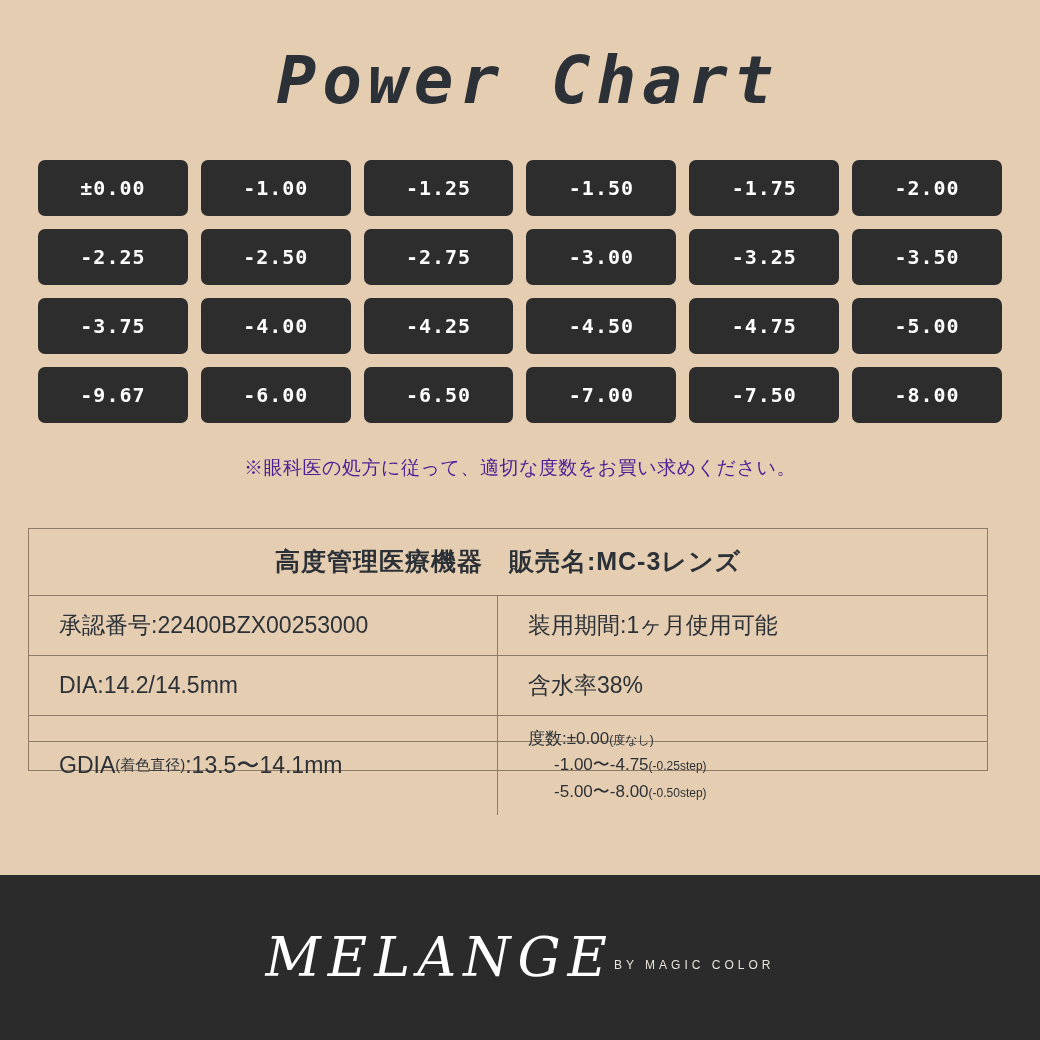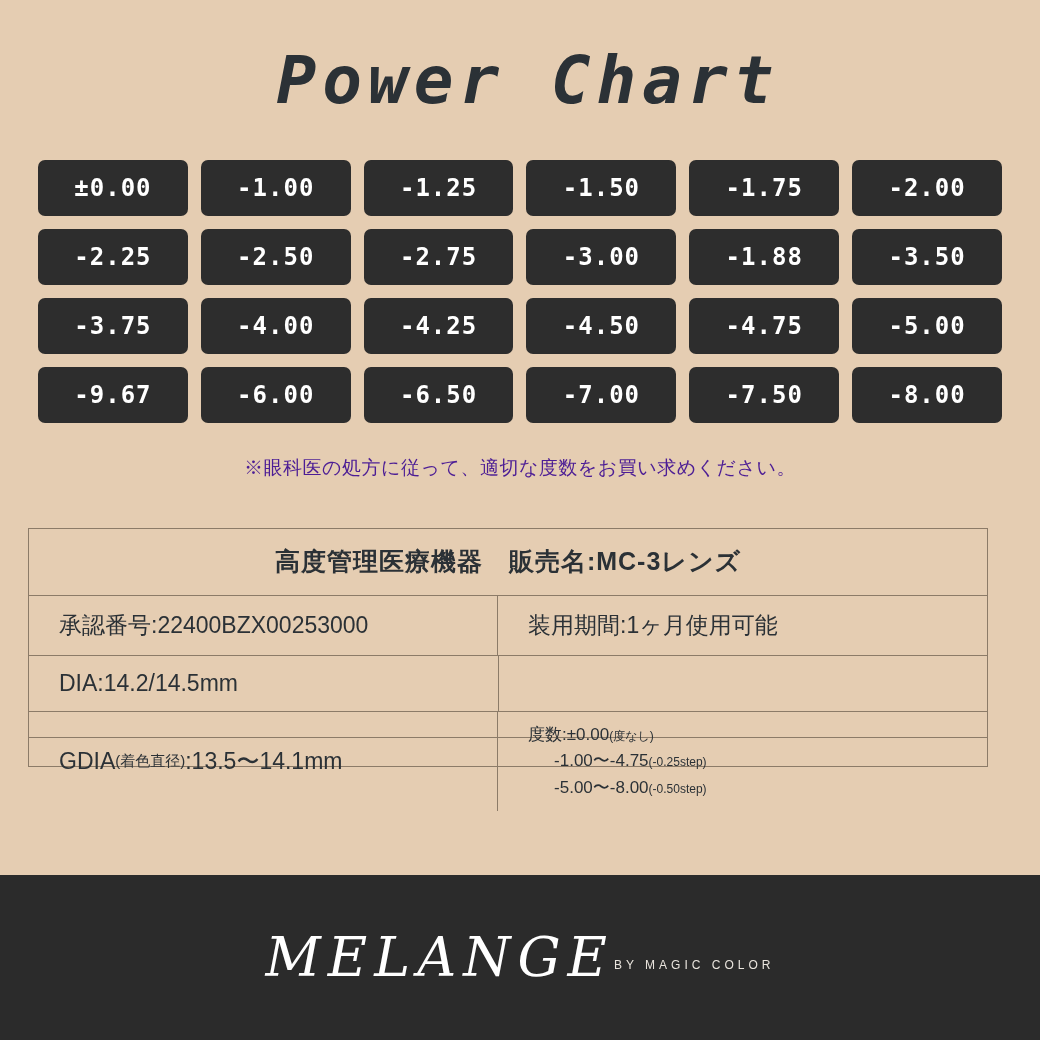--- a/index.html
+++ b/index.html
@@ -48,21 +48,21 @@
   }
   .chip {
     background: #2d2d2d;
     color: #ffffff;
     border-radius: 7px;
     height: 56px;
     display: flex;
     align-items: center;
     justify-content: center;
     font-family: "DejaVu Sans Mono", monospace;
-    font-size: 24px;
+    font-size: 20px;
     font-weight: bold;
     letter-spacing: 1px;
   }
 
   
   .note {
     position: absolute;
     top: 455px;
     left: 0;
     width: 1040px;
@@ -167,21 +167,21 @@
     <div class="chip">±0.00</div>
     <div class="chip">-1.00</div>
     <div class="chip">-1.25</div>
     <div class="chip">-1.50</div>
     <div class="chip">-1.75</div>
     <div class="chip">-2.00</div>
     <div class="chip">-2.25</div>
     <div class="chip">-2.50</div>
     <div class="chip">-2.75</div>
     <div class="chip">-3.00</div>
-    <div class="chip">-1.88</div>
+    <div class="chip">-3.25</div>
     <div class="chip">-3.50</div>
     <div class="chip">-3.75</div>
     <div class="chip">-4.00</div>
     <div class="chip">-4.25</div>
     <div class="chip">-4.50</div>
     <div class="chip">-4.75</div>
     <div class="chip">-5.00</div>
     <div class="chip">-9.67</div>
     <div class="chip">-6.00</div>
     <div class="chip">-6.50</div>
@@ -195,20 +195,21 @@
   <div class="spec">
     <div class="row">
       <div class="head" style="width:100%">高度管理医療機器　販売名:MC-3レンズ</div>
     </div>
     <div class="row">
       <div class="cell left">承認番号:22400BZX00253000</div>
       <div class="cell right">装用期間:1ヶ月使用可能</div>
     </div>
     <div class="row">
       <div class="cell left">DIA:14.2/14.5mm</div>
+      <div class="cell right">含水率38%</div>
     </div>
     <div class="row">
       <div class="cell left" style="border-bottom:none">
         <span>GDIA</span>
           <span class="small">(着色直径)</span>
           <span>:13.5〜14.1mm</span>
       </div>
       <div class="cell right" style="padding:0">
         <span class="power-cell">
           <span><span>度数:±0.00</span><span class="xsmall">(度なし)</span></span>

